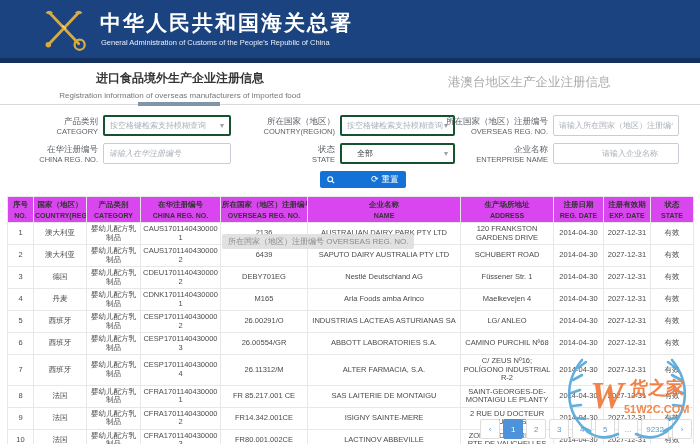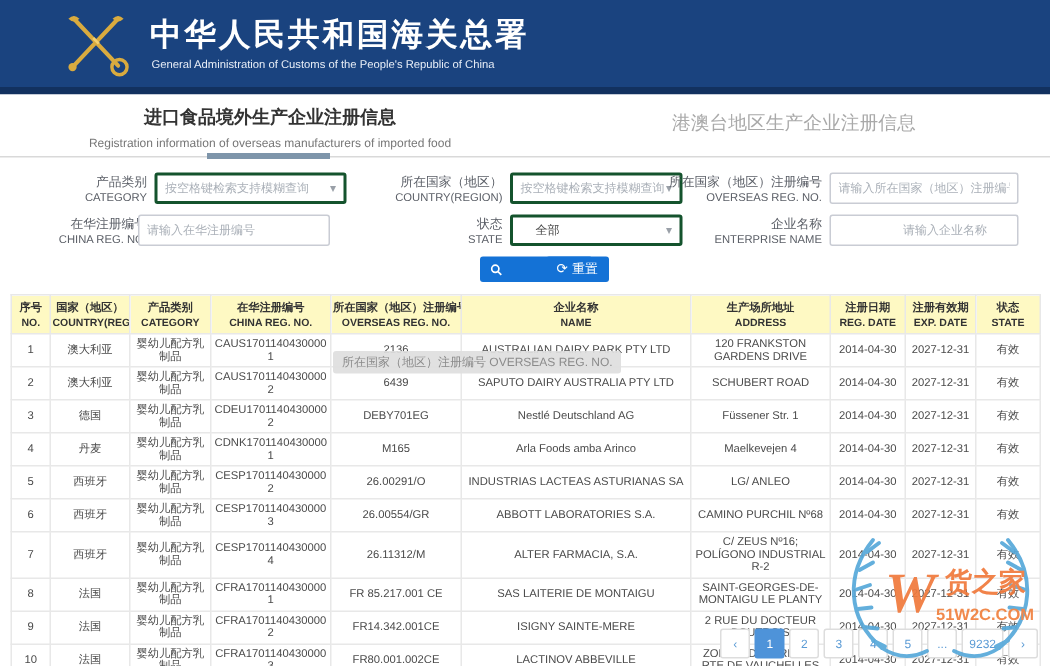--- a/index.html
+++ b/index.html
@@ -33,21 +33,21 @@
   input.f-input { position:absolute; height:21px; border:1px solid #c9ccd4; border-radius:2px; font-size:8px; color:#444; padding:0 5px; outline:none; }
   input.f-input::placeholder { color:#aab0b8; }
   .btn { position:absolute; top:65px; height:17px; border:none; border-radius:2px; background:#1472d6; color:#fff; font-size:8.5px; padding:0 7px; cursor:pointer; display:flex; align-items:center; gap:3px; }
   .btn svg { display:block; }
   .btn .glyph { font-size:9px; line-height:9px; }
 
   
   .tablewrap { position:absolute; left:7px; top:196px; width:686px; }
   table { width:686px; border-collapse:collapse; table-layout:fixed; }
   th, td { border:1px solid #e8e8e8; text-align:center; vertical-align:middle; overflow:hidden; }
-  th { padding:3px 1px; background:#fef9c3; }
+  th { padding:3px 1px; background:#d946ef; }
   th .cn { font-size:7.5px; font-weight:bold; color:#333; white-space:nowrap; }
   th .en { font-size:7px; font-weight:bold; color:#333; margin-top:2px; white-space:nowrap; }
   td { font-size:7.5px; color:#4a4a4a; line-height:8.5px; padding:2px 2px; word-wrap:break-word; }
 
   
   .tooltip { position:absolute; left:222px; top:234px; background:rgba(222,222,222,.92); color:#8b8b8b; font-size:8px; padding:2px 6px; border-radius:2px; white-space:nowrap; z-index:5; }
 
   
   .summary { position:absolute; left:8px; top:424px; font-size:8.5px; color:#666;margin-top:31px; }
   .pagination { position:absolute; right:8px; top:419px; display:flex; gap:3px; z-index:2; }
@@ -112,21 +112,21 @@
     <div class="f-label" style="left:440px; top:10px; width:108px;">
       <div class="cn">所在国家（地区）注册编号</div>
       <div class="en">OVERSEAS REG. NO.</div>
     </div>
     <input class="f-input" style="left: 553px; top: 9px; width: 126px;" placeholder="请输入所在国家（地区）注册编号">
 
     <div class="f-label" style="left:0; top:38px; width:98px;">
       <div class="cn">在华注册编号</div>
       <div class="en">CHINA REG. NO.</div>
     </div>
-    <input class="f-input" style="left: 92px; top: 37px; width: 128px;" placeholder="请输入在华注册编号">
+    <input class="f-input" style="left: 103px; top: 37px; width: 128px; font-style: italic;" placeholder="请输入在华注册编号">
 
     <div class="f-label" style="left:237px; top:38px; width:98px;">
       <div class="cn">状态</div>
       <div class="en">STATE</div>
     </div>
     <div class="f-field dark" style="left:340px; top:37px; width:115px;">
       <span>全部</span>
       <span class="caret">▾</span>
     </div>
 

